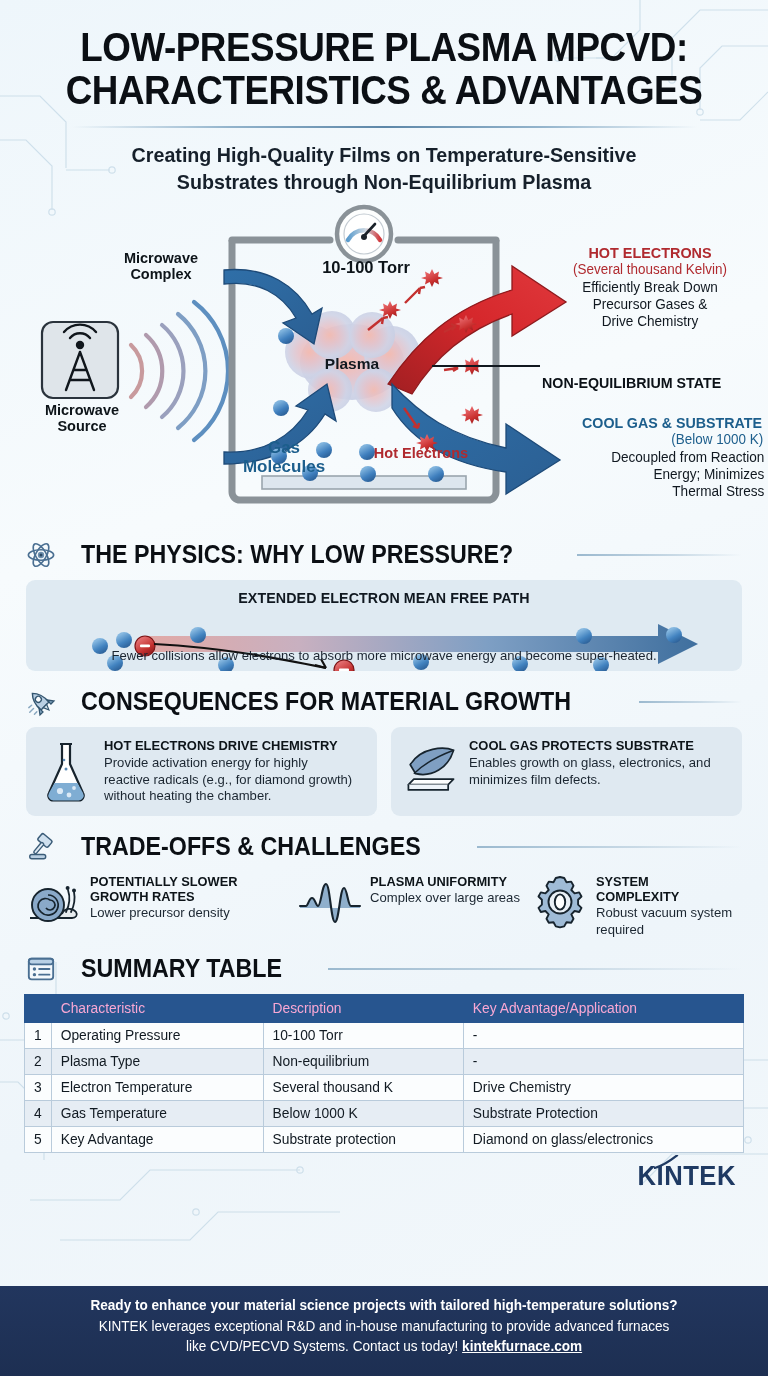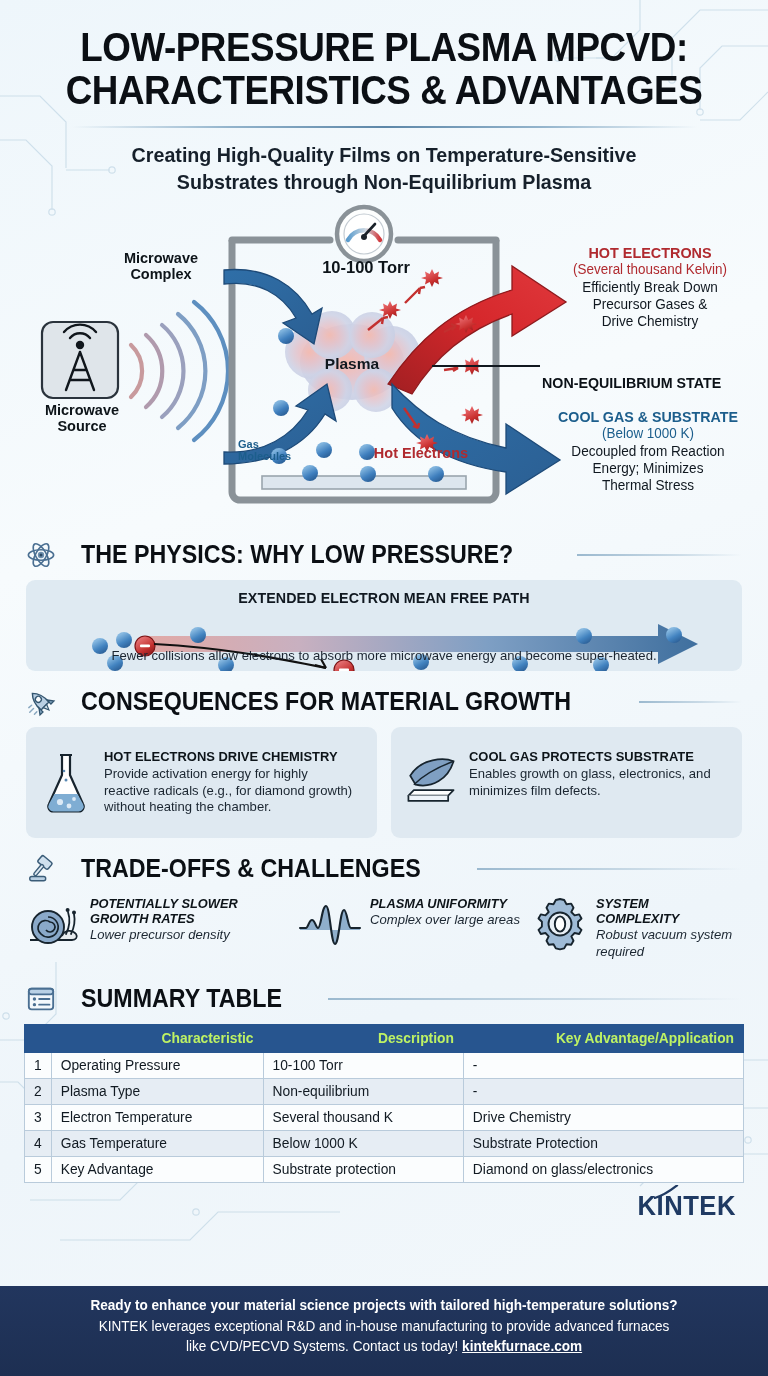--- a/index.html
+++ b/index.html
@@ -70,44 +70,44 @@
   }
   .phys-caption {
     position:absolute; bottom:8px; left:0; right:0; text-align:center;
     font-size:13.5px; color:#1a2430; transform:scaleX(0.97);
   }
   .phys-svg { position:absolute; inset:0; }
 
   
   .cards { display:flex; gap:14px; }
   .card {
-    flex:1 1 0; background:#dfe9f1; border-radius:9px; padding:22px 12px;
+    flex:1 1 0; background:#dfe9f1; border-radius:9px; padding:11px 12px;
     display:flex; gap:10px; align-items:flex-start; min-height:88px;
   }
   .card-ico { width:56px; height:66px; flex:0 0 56px; }
   .card-ico.leaf { height:58px; align-self:center; }
   .card-txt { flex:1 1 auto; }
   .card-title { font-size:13.5px; font-weight:bold; color:#0d1419; line-height:1.15; transform:scaleX(0.96); transform-origin:left; }
   .card-body { font-size:13.5px; color:#1b2631; line-height:1.22; margin-top:2px; transform:scaleX(0.97); transform-origin:left; }
 
   
-  .tradeoffs { display:flex; gap:4px; align-items:flex-start; padding-top:2px;font-style:italic; }
+  .tradeoffs { display:flex; gap:4px; align-items:flex-start; padding-top:2px; }
   .to { display:flex; gap:8px; align-items:flex-start; }
   .to:nth-child(1){ flex:0 0 268px; }
   .to:nth-child(2){ flex:0 0 230px; }
   .to:nth-child(3){ flex:1 1 auto; }
   .to-ico { width:56px; height:56px; flex:0 0 56px; }
   .to-title { font-size:13.5px; font-weight:bold; color:#0d1419; line-height:1.14; transform:scaleX(0.95); transform-origin:left; }
   .to-body { font-size:13.5px; color:#1b2631; line-height:1.2; margin-top:1px; transform:scaleX(0.97); transform-origin:left; }
 
   
   .tbl-wrap { padding:0 24px; position:relative; z-index:2; }
   table { width:100%; border-collapse:collapse; font-size:13.8px; }
   thead th {
-    background:#27558f; color:#bef264; font-weight:bold; text-align:right;
+    background:#27558f; color:#f9a8d4; font-weight:normal; text-align:left;
     padding:6px 9px; border:1px solid #27558f; white-space:nowrap;
   }
   thead th.idx { width:26px; }
   tbody td {
     padding:5px 9px; border:1px solid #b9cbdb; color:#111a22; background:#fbfdfe;
   }
   tbody tr:nth-child(even) td { background:#e6edf4; }
   tbody td.idx { text-align:center; width:26px; }
 
   
@@ -317,40 +317,40 @@
       <div>Source</div>
     </div>
 
     <div style="position:absolute;left:106px;top:48px;width:110px;text-align:center;font-size:14.5px;font-weight:bold;line-height:1.15;color:#0d1419;">
       <div>Microwave</div>
       <div>Complex</div>
     </div>
 
     <div style="position:absolute;left:286px;top:56px;width:160px;text-align:center;font-size:16.5px;font-weight:bold;color:#0d1419;">10-100 Torr</div>
 
-    <div style="position:absolute;left:238px;top:236px;width:92px;font-size:11px;font-weight:bold;line-height:1.14;color:#1c5e8c;">
+    <div style="position:absolute;left:238px;top:236px;width:92px;text-align:center;font-size:17px;font-weight:bold;line-height:1.14;color:#1c5e8c;">
       <div>Gas</div>
       <div>Molecules</div>
     </div>
 
     <div style="position:absolute;left:358px;top:243px;width:126px;text-align:center;font-size:14.5px;font-weight:bold;color:#b02a2f;">Hot Electrons</div>
 
     <div style="position:absolute;left:536px;top:42px;width:228px;text-align:center;">
       <div style="font-size:15px;font-weight:bold;color:#b02a2f;transform:scaleX(0.96);">HOT ELECTRONS</div>
       <div style="font-size:14px;color:#b02a2f;transform:scaleX(0.96);">(Several thousand Kelvin)</div>
       <div style="font-size:14px;color:#101820;line-height:1.22;margin-top:2px;transform:scaleX(0.97);">
         <div>Efficiently Break Down</div>
         <div>Precursor Gases &amp;</div>
         <div>Drive Chemistry</div>
       </div>
     </div>
 
     <div style="position:absolute;left:542px;top:172px;font-size:15px;font-weight:bold;color:#0b1117;transform:scaleX(0.95);transform-origin:left;">NON-EQUILIBRIUM STATE</div>
 
-    <div style="position:absolute;left:528px;top:206px;width:240px;text-align:center;">
+    <div style="position:absolute;left:528px;top:212px;width:240px;text-align:right;">
       <div style="font-size:15px;font-weight:bold;color:#1c5e8c;transform:scaleX(0.95);">COOL GAS &amp; SUBSTRATE</div>
       <div style="font-size:14px;color:#1c5e8c;transform:scaleX(0.96);">(Below 1000 K)</div>
       <div style="font-size:14px;color:#101820;line-height:1.22;margin-top:2px;transform:scaleX(0.97);">
         <div>Decoupled from Reaction</div>
         <div>Energy; Minimizes</div>
         <div>Thermal Stress</div>
       </div>
     </div>
   </div>
 
@@ -512,21 +512,21 @@
           <ellipse cx="28" cy="28" rx="5.2" ry="7.6" fill="#fdfefe" stroke="#17242e" stroke-width="1.9"></ellipse>
         </svg>
         <div>
           <div class="to-title">SYSTEM COMPLEXITY</div>
           <div class="to-body">Robust vacuum system required</div>
         </div>
       </div>
     </div>
   </div>
 
-  <div class="section" style="margin-top:24px;">
+  <div class="section" style="margin-top:16px;">
     <div class="sec-head">
       <svg class="sec-icon" viewBox="0 0 32 32">
         <rect x="3" y="5" width="26" height="22" rx="3" fill="#f3f8fc" stroke="#4a6f92" stroke-width="2"></rect>
         <rect x="3" y="5" width="26" height="6" rx="3" fill="#b9d1e6" stroke="#4a6f92" stroke-width="2"></rect>
         <g fill="#4a6f92">
             <circle cx="9" cy="16" r="1.8"></circle>
             <circle cx="9" cy="22" r="1.8"></circle>
           </g>
         <g stroke="#4a6f92" stroke-width="2" stroke-linecap="round">
             <path d="M14 16 H25"></path>

